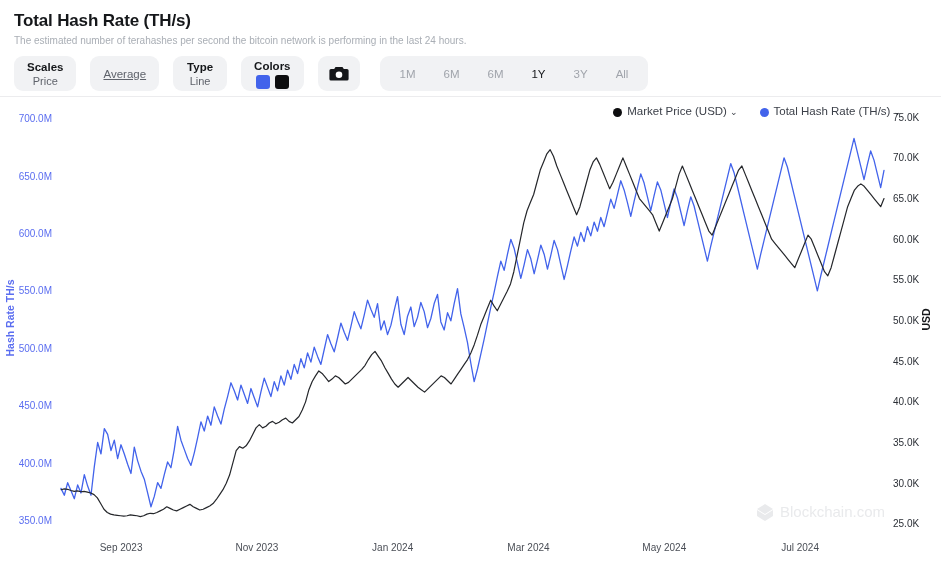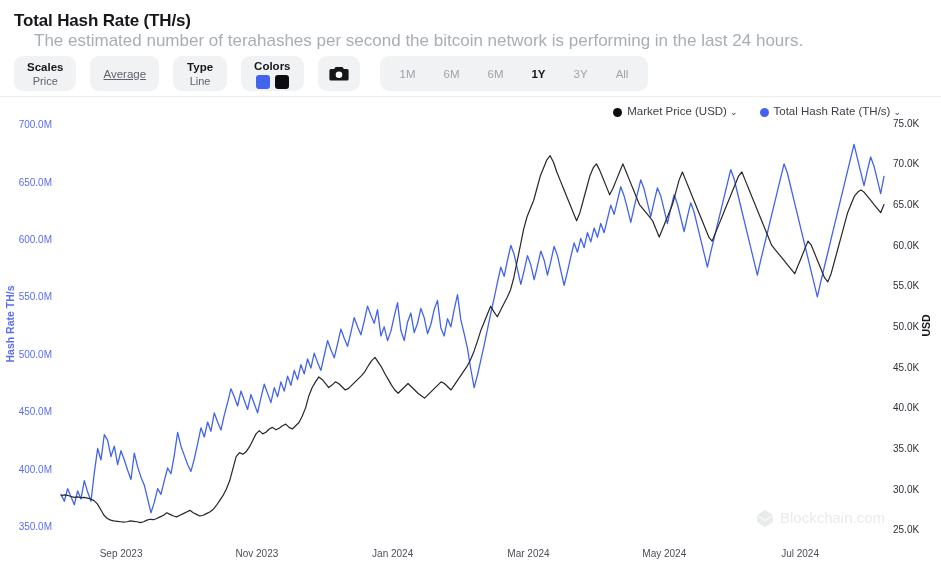--- a/index.html
+++ b/index.html
@@ -19,25 +19,24 @@
   
   .header { padding: 10px 0 0 14px; }
   .title {
     font-size: 17px;
     font-weight: 700;
     color: #15171a;
     letter-spacing: -0.15px;
     line-height: 22px;
   }
   .subtitle {
-    font-size: 17px;
+    font-size: 10px;
     color: #a9aeb5;
     line-height: 16px;
     margin-top: 1px;
-    margin-left: 20px;
   }
 
   
   .toolbar {
     display: flex;
     align-items: stretch;
     gap: 14px;
     padding: 7px 0 0 14px;
     height: 42px;
   }
@@ -90,21 +89,21 @@
     margin-left: 6px;
   }
   .range {
     font-size: 11.5px;
     color: #a0a4ab;
     padding: 0 14px;
     line-height: 34px;
     cursor: pointer;
     user-select: none;
   }
-  .range.active { color: #15171a; font-weight: 700; }
+  .range.active { color: #15171a; font-weight: 400; }
 
   .divider {
     position: absolute;
     left: 0; top: 96px;
     width: 941px; height: 1px;
     background: #ececee;
   }
 
   
   .legend {
@@ -121,21 +120,21 @@
     font-size: 11.5px;
     color: #3c4049;
     cursor: pointer;
   }
   .legend-dot { width: 9px; height: 9px; border-radius: 50%; }
   .legend-caret { font-size: 9px; color: #3c4049; margin-left: -2px; }
 
   
   .plot-wrap {
     position: absolute;
-    left: 0; top: 93px;
+    left: 0; top: 87px;
     width: 941px; height: 470px;
   }
   svg.chart { display: block; }
   .tick-left {
     font-size: 10px;
     fill: #5b6ef0;
     font-family: "Liberation Sans", sans-serif;
     text-anchor: end;
   }
   .tick-right {

